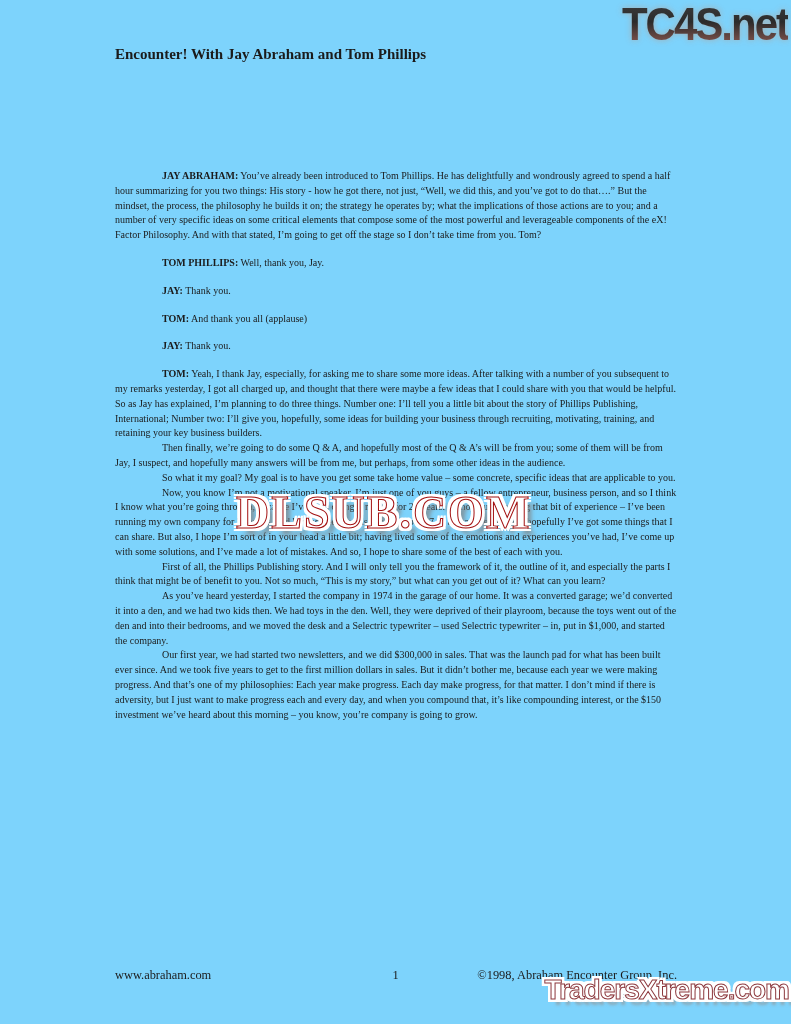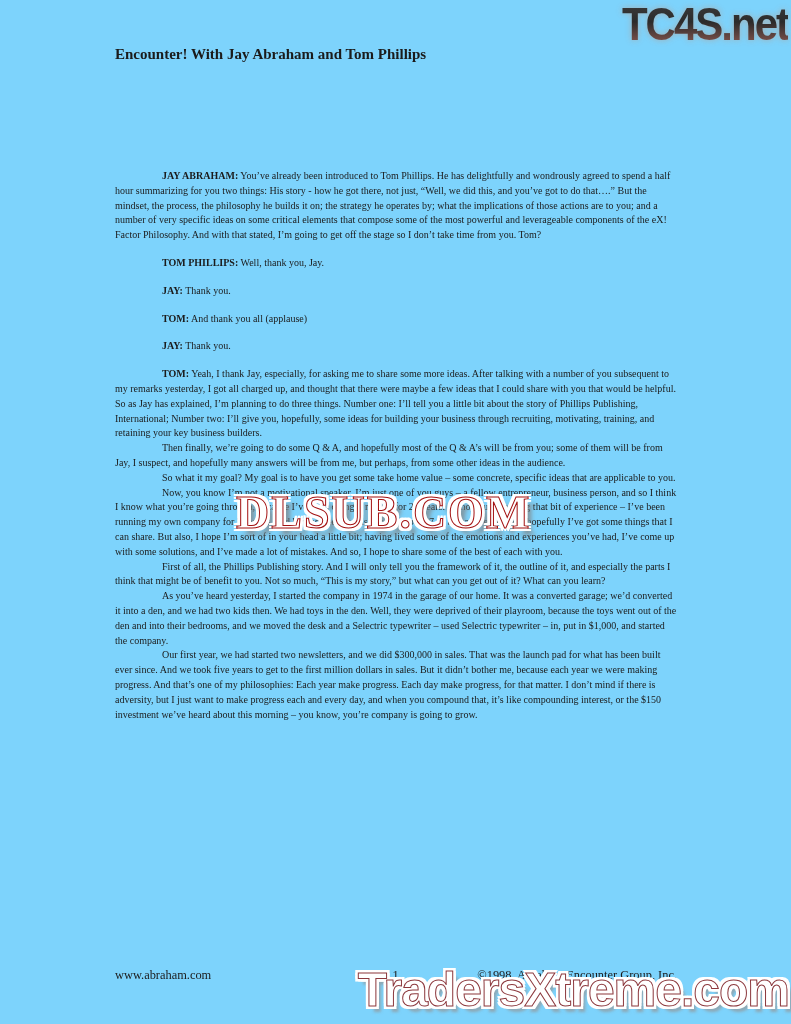--- a/index.html
+++ b/index.html
@@ -105,21 +105,21 @@
       -3px 0 0 #ffffff, 3px 0 0 #ffffff, 0 -3px 0 #ffffff, 0 3px 0 #ffffff,
       7px 7px 4px rgba(130,130,130,0.75);
   }
 
   .wm-bottom {
     position: absolute;
     right: 2px;
     top: 971px;
     font-family: "Liberation Sans", sans-serif;
     font-weight: bold;
-    font-size: 48px;
+    font-size: 28px;
     line-height: 38px;
     letter-spacing: -1px;
     background: linear-gradient(180deg, #d6797d 0%, #c25459 55%, #a7444a 100%);
     -webkit-background-clip: text;
     background-clip: text;
     color: transparent;
     -webkit-text-fill-color: transparent;
     -webkit-text-stroke: 1px #8c383d;
     text-shadow:
       -3px -3px 0 #ffffff, 3px -3px 0 #ffffff, -3px 3px 0 #ffffff, 3px 3px 0 #ffffff,

